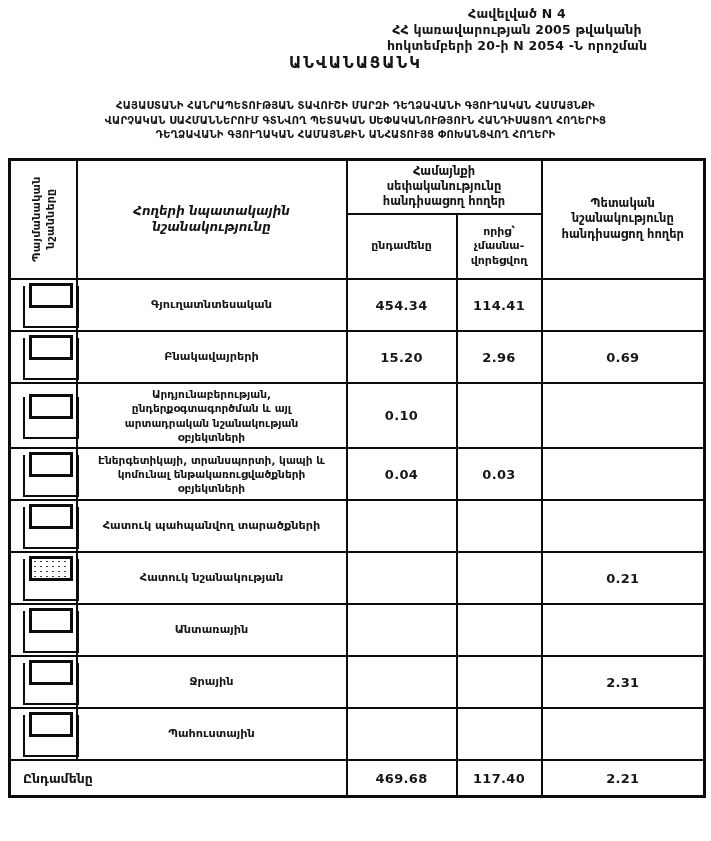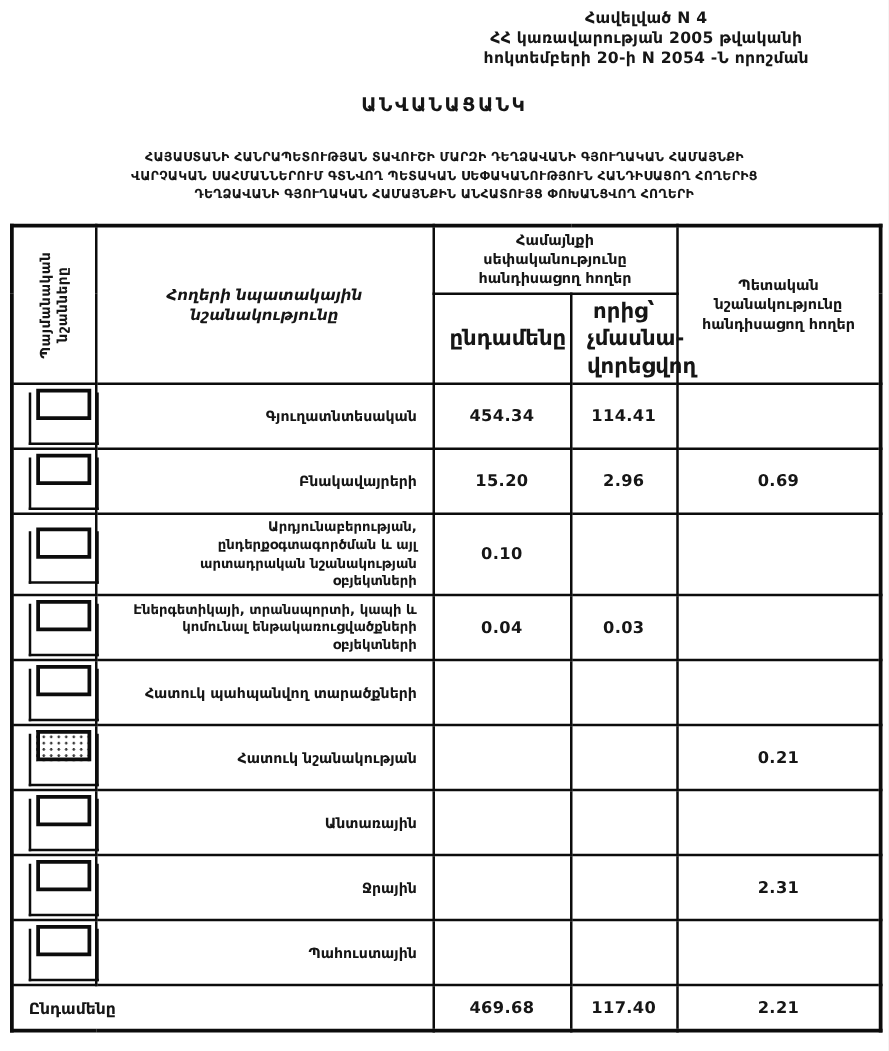--- a/index.html
+++ b/index.html
@@ -16,21 +16,20 @@
   
   .annex{
     margin:6px 12px 0 335px;
     text-align:center;
     font-size:12.5px;
     line-height:1.28;
     letter-spacing:.2px;
   }
   
   .doc-title{
-    margin-top:21px;
     text-align:center;
     font-size:15px;
     letter-spacing:2px;
   }
   
   .doc-subtitle{
     margin:27px 8px 0 8px;
     text-align:center;
     font-size:10px;
     line-height:1.45;
@@ -44,37 +43,37 @@
     table-layout:fixed;
     border:3px solid #0c0c0c;
   }
   table.land th, table.land td{
     border:2px solid #0c0c0c;
     padding:2px 12px;
     vertical-align:middle;
   }
   th.group-head{font-size:11.5px;line-height:1.3;}
   th.purpose-head{font-size:12px;line-height:1.35;font-style:italic;}
-  th.sub-head{font-size:17px;line-height:1.3;}
+  th.sub-head{font-size:11px;line-height:1.3;}
   th.state-head{font-size:11.5px;line-height:1.35;}
   .vert{
     writing-mode:vertical-rl;
     transform:rotate(180deg);
     margin:0 auto;
     font-size:11px;
     line-height:1.25;
     max-height:104px;
     white-space:normal;
     letter-spacing:.3px;
   }
   td.name-cell{
     font-size:11.3px;
     line-height:1.35;
     padding-left:13px;
-    text-align:right;
+    text-align:center;
   }
   td.num-cell{
     text-align:center;
     font-size:13px;
     letter-spacing:.3px;
   }
   td.cell-bottom{vertical-align:bottom;padding-bottom:3px;font-size:10.6px;margin-left:28px;}
   td.cell-top{vertical-align:top;padding-top:8px;}
   
   td.sym-cell{padding:3px 0 0 8px;vertical-align:top;}

